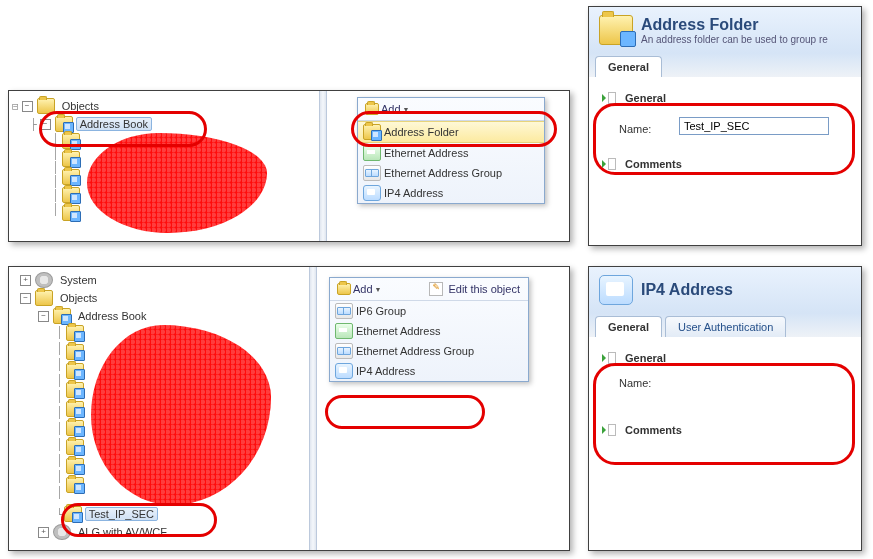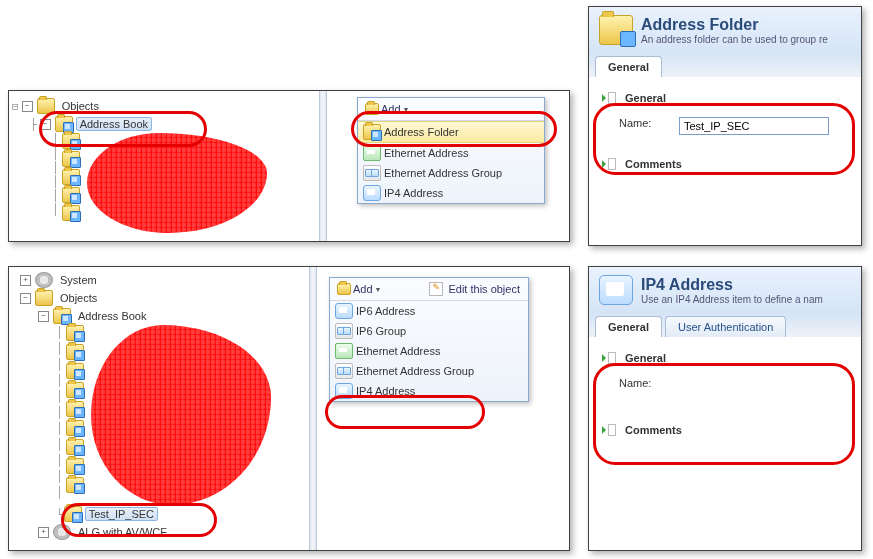--- a/index.html
+++ b/index.html
@@ -48,21 +48,21 @@
   .big-ico.ip{background:linear-gradient(#e8f4ff,#bcdcff);border:1px solid #6ea6dd;border-radius:5px}
   .big-ico.ip::after{content:"";position:absolute;left:6px;top:6px;width:18px;height:14px;background:#fff;border-radius:2px}
   .form-title{font-size:16px;font-weight:bold;color:#2a4a7a}
   .form-sub{color:#557;font-size:10px}
   .tabs{display:flex;align-items:flex-end;padding:0 6px;background:linear-gradient(#d5e4f6,#eef2f7);height:24px}
   .tab{padding:4px 12px;border:1px solid #a9bdd6;border-bottom:0;border-radius:4px 4px 0 0;margin-right:3px;background:linear-gradient(#f6f9fd,#e2ebf6);color:#25508a;font-size:11px}
   .tab.active{background:#fff;font-weight:bold;color:#333}
   .form-body{padding:10px 12px;background:#fff}
   .sect-head{display:flex;align-items:center;margin:4px 0 6px}
   .sect-head .t{font-weight:bold;color:#333;margin-left:4px}
-  .field{display:flex;align-items:flex-start;margin:12px 0 6px 18px}
+  .field{display:flex;align-items:flex-end;margin:12px 0 6px 18px}
   .field label{width:60px;color:#333}
   .field input{border:1px solid #7a9cc6;padding:2px 4px;font:inherit;width:140px;background:#fff}
   .vsplit{position:absolute;top:0;bottom:0;width:6px;background:linear-gradient(90deg,#e0e6ef,#f4f7fb,#e0e6ef);border-left:1px solid #bcc9dc;border-right:1px solid #bcc9dc}
 </style>
 </head>
 <body>
 
 <div class="canvas">
 
   <div class="panel" style="left:8px;top:90px;width:560px;height:150px">
@@ -246,26 +246,20 @@
       <div class="menu-head">
         <span class="ico folder" style="width:12px;height:10px"></span>
         <a href="#">Add</a>
         <span class="drop">▼</span>
         <span style="flex:1"></span>
         <span class="ico page" style="width:12px;height:12px"></span>
         <a href="#" style="margin-left:3px">Edit this object</a>
       </div>
       <div class="menu-item">
         <span class="menu-left">
-            <span class="ico ip4"></span>
-          </span>
-        <span>IP6 Address</span>
-      </div>
-      <div class="menu-item">
-        <span class="menu-left">
             <span class="ico grp"></span>
           </span>
         <span>IP6 Group</span>
       </div>
       <div class="menu-item">
         <span class="menu-left">
             <span class="ico eth"></span>
           </span>
         <span>Ethernet Address</span>
       </div>
@@ -283,21 +277,20 @@
       </div>
     </div>
     <div class="circ" style="left:316px;top:128px;width:154px;height:28px"></div>
   </div>
 
   <div class="panel form-pane" style="left:588px;top:266px;width:272px;height:283px;overflow:hidden">
     <div class="form-head">
       <div class="big-ico ip"></div>
       <div>
         <div class="form-title">IP4 Address</div>
-        <div class="form-sub">Use an IP4 Address item to define a nam</div>
       </div>
     </div>
     <div class="tabs">
       <div class="tab active">General</div>
       <div class="tab">User Authentication</div>
     </div>
     <div class="form-body" style="height:200px">
       <div class="sect-head">
         <span class="ico arrow-in"></span>
         <span class="t">General</span>

